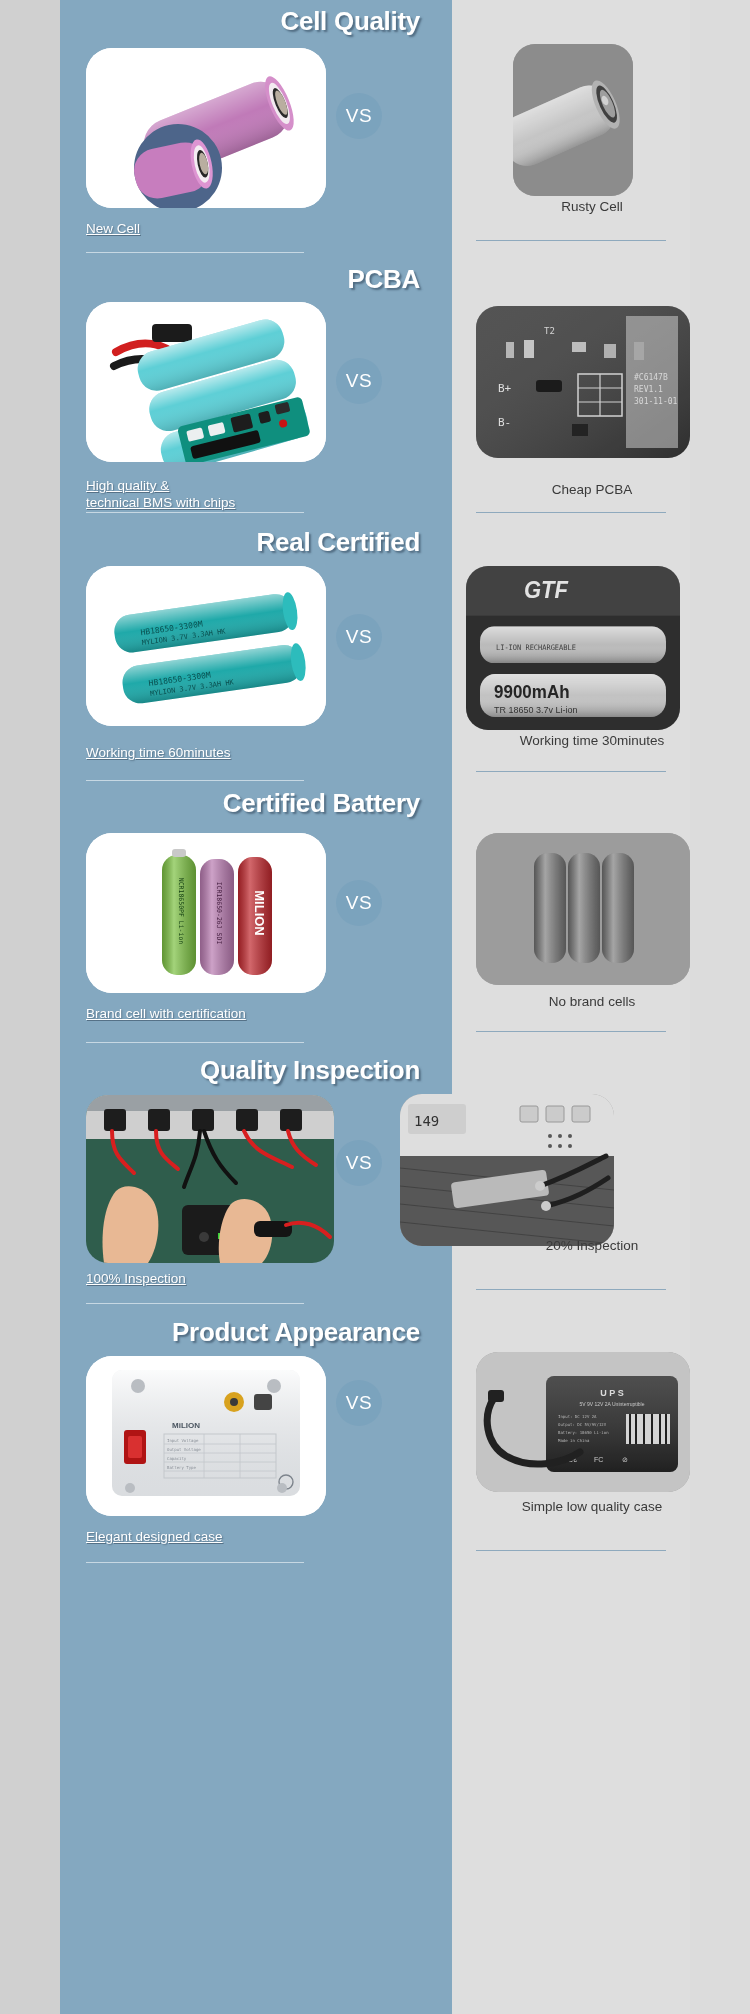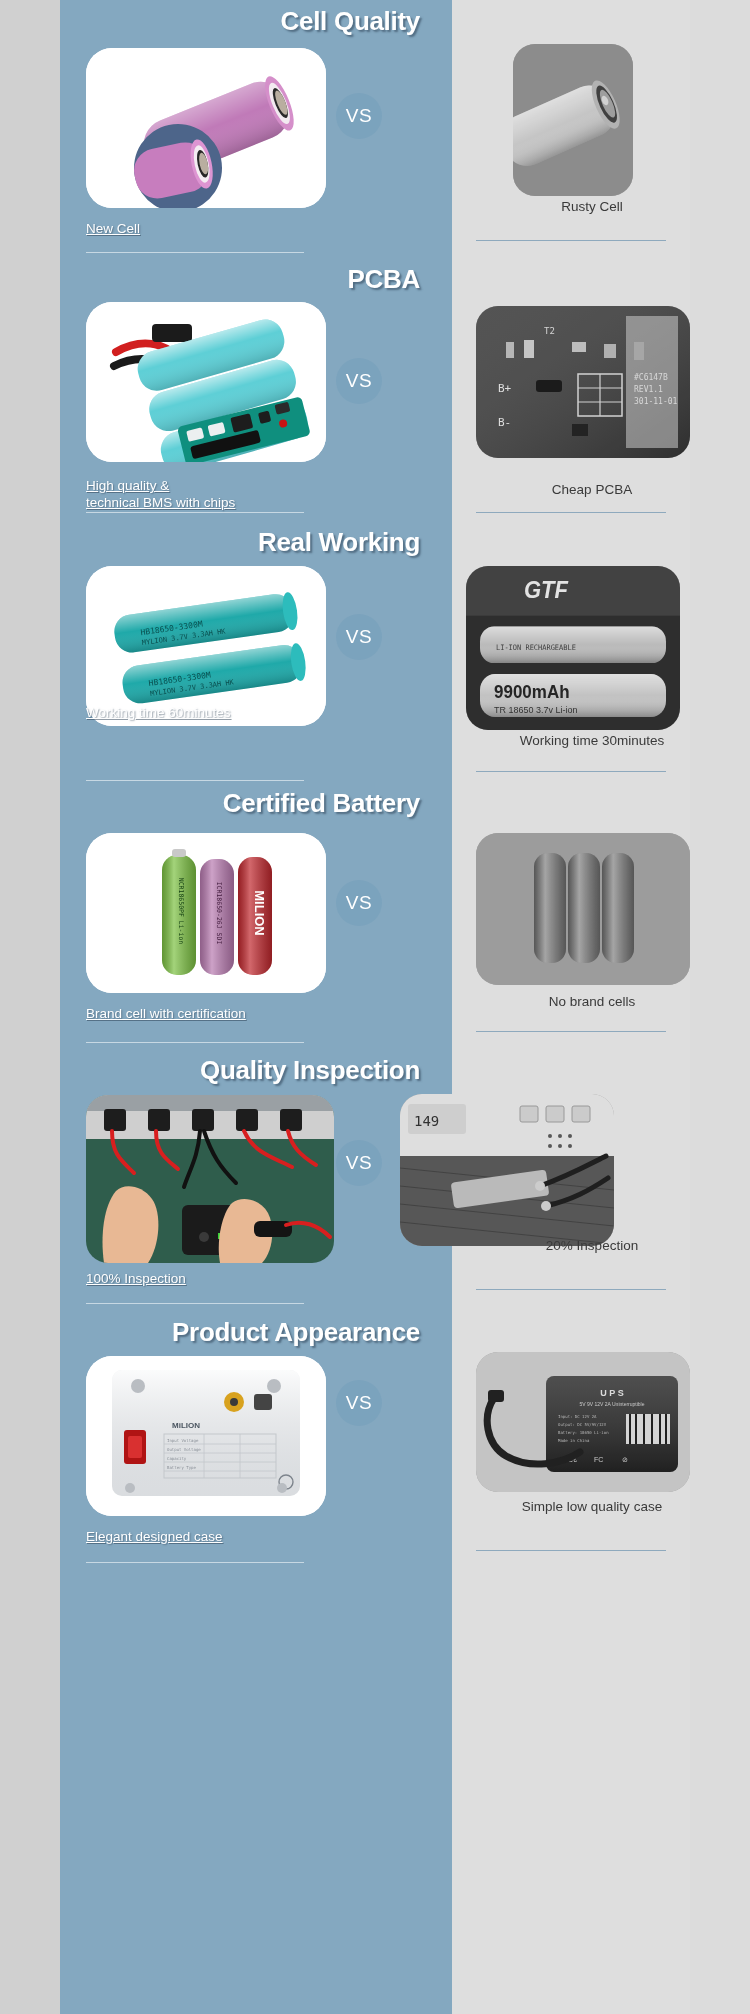--- a/index.html
+++ b/index.html
@@ -283,21 +283,21 @@
 
       <div class="caption-left" style="top:477px; white-space:pre-line">High quality &amp;
 technical BMS with chips</div>
       <div class="caption-right" style="top:481px">Cheap PCBA</div>
 
       <div class="rule-left" style="top:512px"></div>
       <div class="rule-right" style="top:512px"></div>
     </div>
 
     <div class="row">
-      <div class="heading" style="top:527px">Real Working</div>
+      <div class="heading" style="top:527px">Real Certified</div>
 
       <div class="card-left" style="left:86px; top:566px; width:240px; height:160px">
         <div class="ph">
           <svg viewBox="0 0 240 160" preserveAspectRatio="none">
             <rect width="240" height="160" fill="#ffffff"></rect>
             <g transform="rotate(-8 120 58)">
               <rect x="28" y="38" width="180" height="38" rx="17" fill="#1fa9a9"></rect>
               <rect x="28" y="38" width="180" height="38" rx="17" fill="url(#g5)"></rect>
               <ellipse cx="205" cy="57" rx="7" ry="19" fill="#2dbcbc"></ellipse>
               <text x="54" y="60" font-family="monospace" font-size="8" fill="#0a4f4f">HB18650-3300M</text>
@@ -343,21 +343,21 @@
                 <stop offset="0" stop-color="#ffffff" stop-opacity="0.55"></stop>
                 <stop offset="0.5" stop-color="#ffffff" stop-opacity="0"></stop>
                 <stop offset="1" stop-color="#000000" stop-opacity="0.3"></stop>
               </linearGradient>
             </defs>
           </svg>
         </div>
       </div>
 
       <div class="caption-right" style="top:732px">Working time 30minutes</div>
-      <div class="caption-left" style="top:704px">Working time 60minutes</div>
+      <div class="caption-left" style="top:744px">Working time 60minutes</div>
 
       <div class="rule-right" style="top:771px"></div>
       <div class="rule-left" style="top:780px"></div>
     </div>
 
     <div class="row">
       <div class="heading" style="top:788px">Certified Battery</div>
 
       <div class="card-left" style="left:86px; top:833px; width:240px; height:160px">
         <div class="ph">

